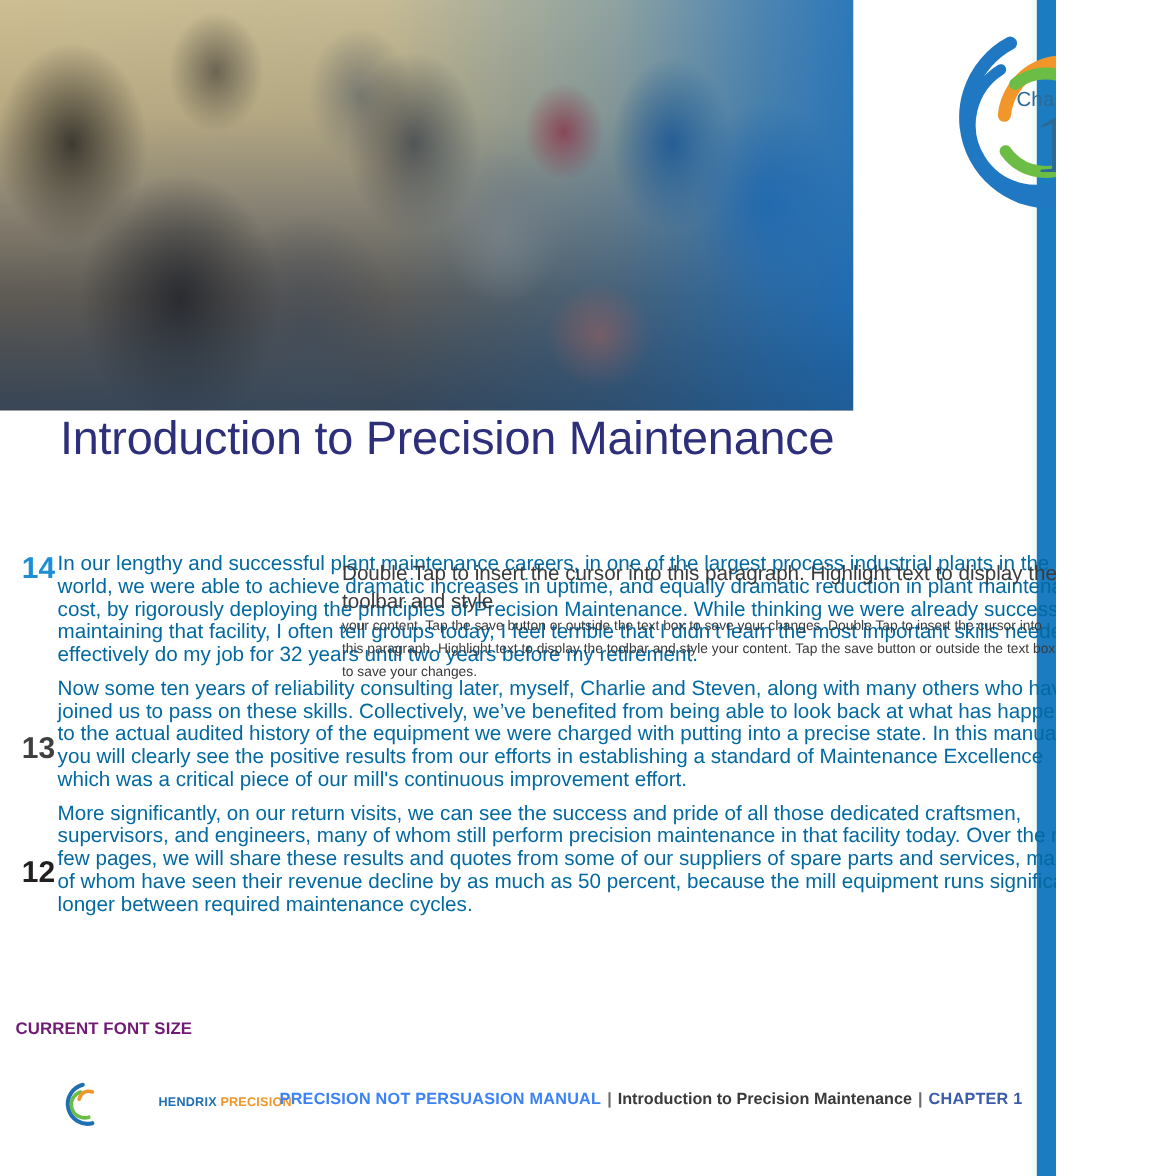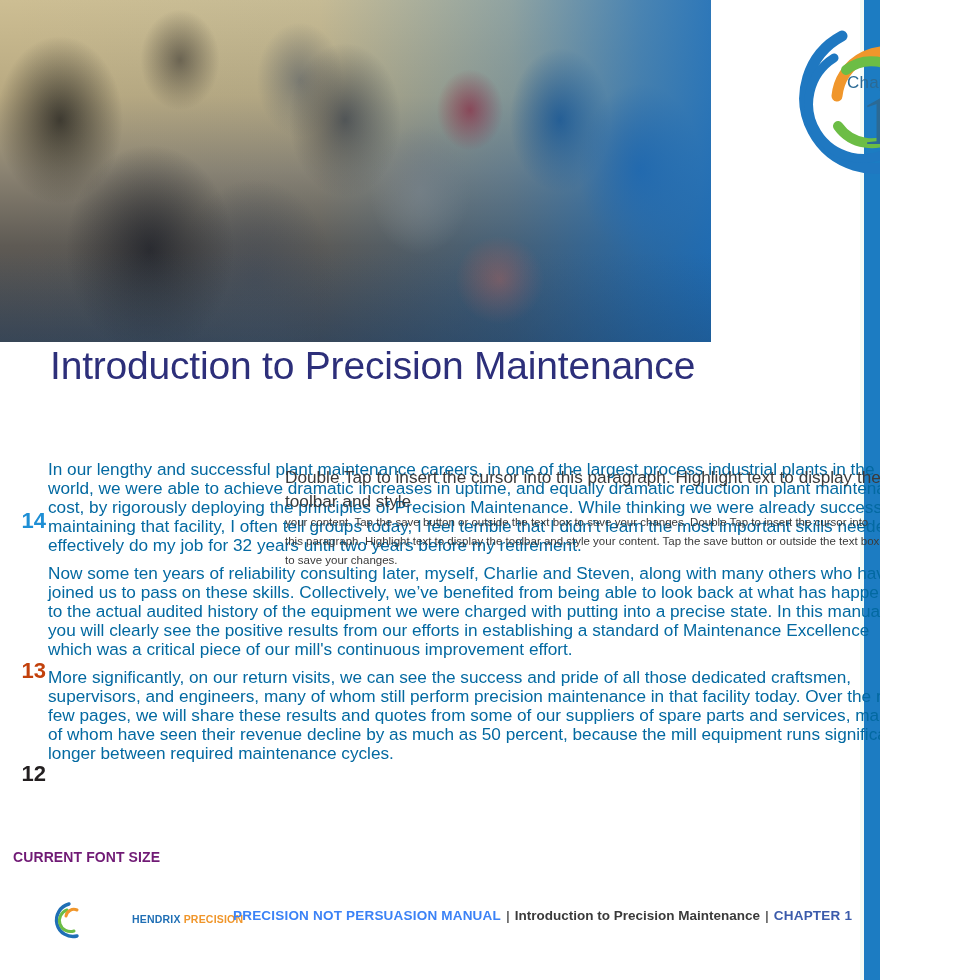--- a/index.html
+++ b/index.html
@@ -146,26 +146,25 @@
 
   .para-block {
     position: relative;
     margin-bottom: 9px;
   }
   .para-num {
     position: absolute;
     left: 12px;
     width: 34px;
     text-align: right;
-    font-size: 22px;
-    font-weight: bold;
-    margin-top: 48px;
+    font-size: 25px;
+    font-weight: bold;
   }
   .para-num.blue   { color: #1e8fd5; }
-  .para-num.orange { color: #c2410c; }
+  .para-num.orange { color: #404040; }
   .para-num.dark   { color: #231f20; }
 
   .para-text {
     margin-left: 48px;
     margin-right: 25px;
     font-size: 17.2px;
     line-height: 19px;
     color: #0369a1;
     text-align: left;
   }

